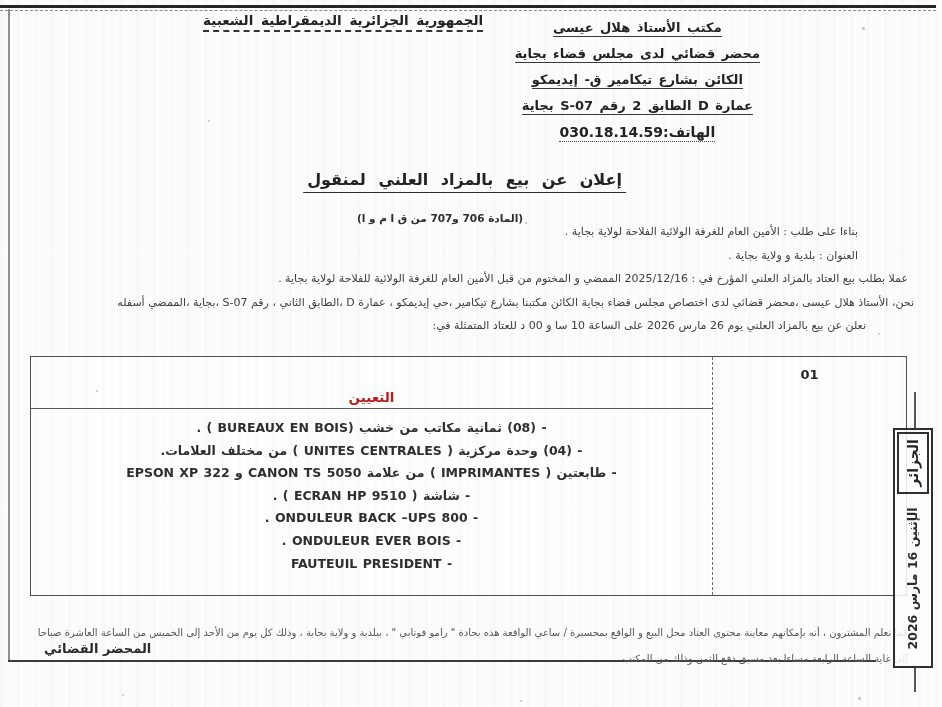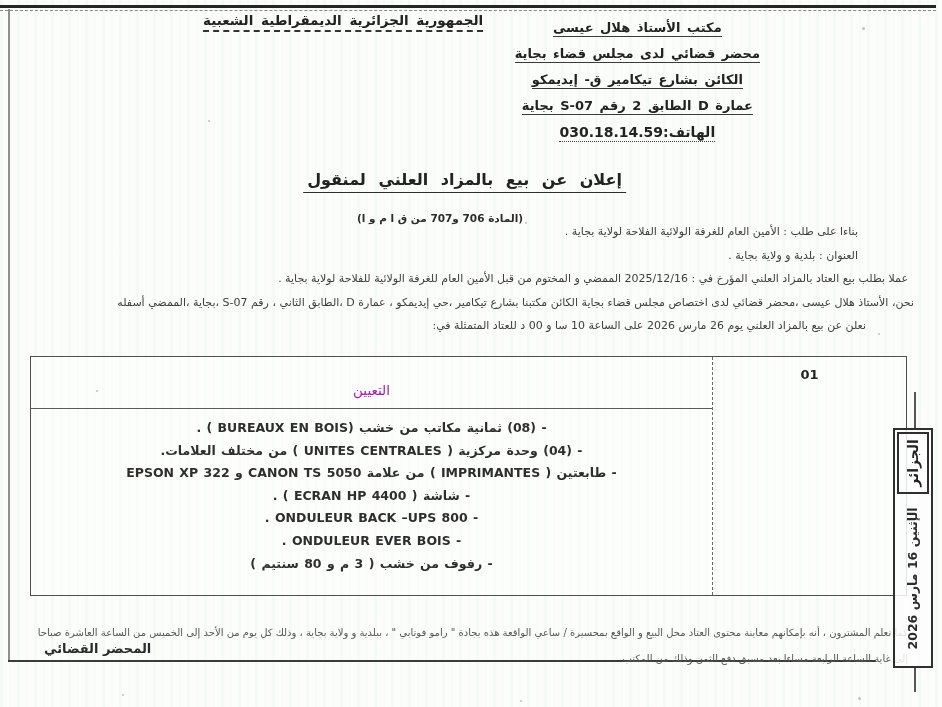--- a/index.html
+++ b/index.html
@@ -40,21 +40,21 @@
   #bp1{margin-left:0;padding-right:56px;}
   #bp2{padding-right:56px;}
   #bp3{padding-right:6px;}
   #bp4{padding-right:0;}
   #bp5{padding-right:48px;}
 
   #auction-table{top:356px;left:30px;width:875px;height:238px;border:1.5px solid #4f4f4f;display:flex;direction:rtl;background:rgba(255,255,255,0.35);}
   .col-lot{width:194px;border-left:1.5px dashed #6b6b6b;box-sizing:border-box;}
   .col-design{flex:1;}
   .thdr{height:52px;box-sizing:border-box;border-bottom:1.5px solid #5a5a5a;display:flex;align-items:flex-end;justify-content:center;
-        font-weight:normal;font-size:13.5px;padding-bottom:10px;color:#a21caf;}
+        font-weight:bold;font-size:13.5px;padding-bottom:3px;color:#b91c1c;}
   .lot-val{text-align:center;padding-top:10px;font-weight:bold;font-size:13px;color:#242424;}
   .items{padding-top:8px;}
   .tbl-item{direction:rtl;text-align:center;font-size:12.5px;font-weight:bold;line-height:22.6px;color:#2e2e2e;word-spacing:1px;}
 
   #footer-note{top:600px;right:34px;width:876px;direction:rtl;font-size:10px;line-height:26px;color:#555;margin-top:20px;}
   #signature{top:641px;left:44px;direction:rtl;font-size:13px;font-weight:bold;color:#2b2b2b;}
 
   #stamp{top:428px;right:9px;width:36px;height:236px;border:2px solid #2f2f2f;box-sizing:content-box;background:rgba(252,253,251,0.85);}
   #stamp-paper-box{margin:2px;height:58px;border:2px solid #2f2f2f;display:flex;align-items:center;justify-content:center;}
   #stamp-paper-box span{transform:rotate(-90deg);font-weight:bold;font-size:14px;white-space:nowrap;direction:rtl;}
@@ -101,24 +101,24 @@
 <div class="abs" id="auction-table">
   <div class="col-lot">
     <div class="lot-val">01</div>
   </div>
   <div class="col-design">
     <div class="thdr">التعيين</div>
     <div class="items">
         <div class="tbl-item">- (08) ثمانية مكاتب من خشب (BUREAUX EN BOIS ) .</div>
         <div class="tbl-item">- (04) وحدة مركزية ( UNITES CENTRALES ) من مختلف العلامات.</div>
         <div class="tbl-item">- طابعتين ( IMPRIMANTES ) من علامة CANON TS 5050 و EPSON XP 322</div>
-        <div class="tbl-item">- شاشة ( ECRAN HP 4400 ) .</div>
+        <div class="tbl-item">- شاشة ( ECRAN HP 9510 ) .</div>
         <div class="tbl-item">- ONDULEUR BACK –UPS 800 .</div>
         <div class="tbl-item">- ONDULEUR EVER BOIS .</div>
-        <div class="tbl-item">- رفوف من خشب ( 3 م و 80 سنتيم )</div>
+        <div class="tbl-item">- FAUTEUIL PRESIDENT</div>
       </div>
   </div>
 </div>
 
 <div class="abs" id="footer-note">كما نعلم المشترون ، أنه بإمكانهم معاينة محتوى العتاد محل البيع و الواقع بمحسيرة / ساعي الواقعة هذه بجادة " رامو فوتابي " ، ببلدية و ولاية بجاية ، وذلك كل يوم من الأحد إلى الخميس من الساعة العاشرة صباحا إلى غاية الساعة الرابعة مساءا بعد مسبق دفع الثمن وذلك من المكتب</div>
 <div class="abs" id="signature">المحضر القضائي</div>
 
 <div class="abs" id="stamp-tick-top"></div>
 <div class="abs" id="stamp">
   <div id="stamp-paper-box">

